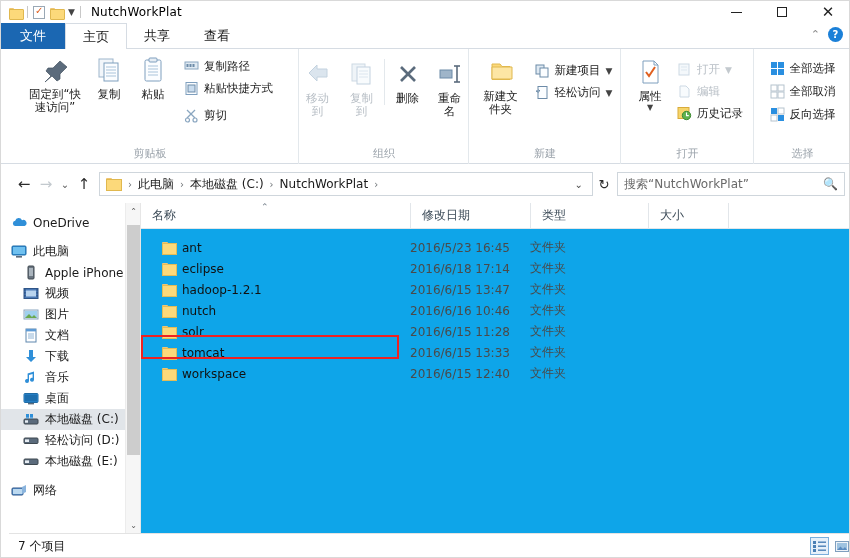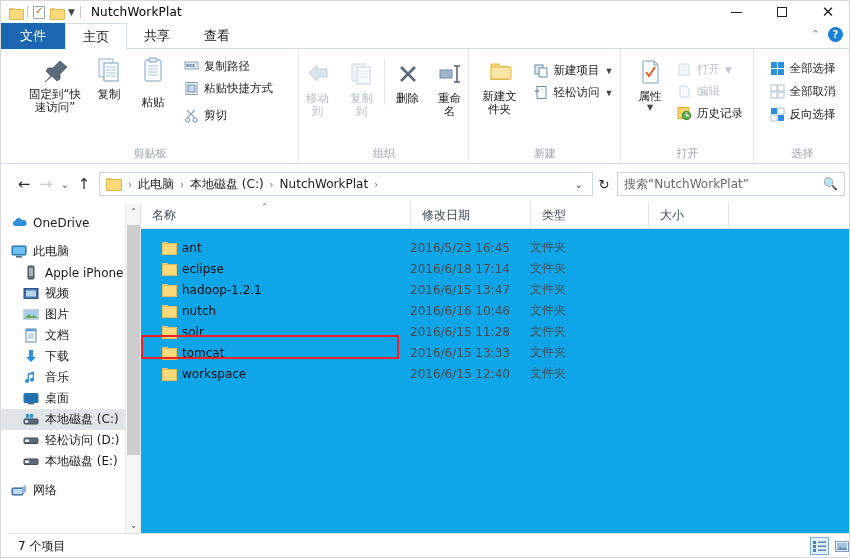--- a/index.html
+++ b/index.html
@@ -205,21 +205,21 @@
               <g stroke="#a9c3da" stroke-width="1">
                 <line x1="12" y1="12" x2="22" y2="12"></line>
                   <line x1="12" y1="15" x2="22" y2="15"></line>
                 <line x1="12" y1="18" x2="22" y2="18"></line>
                   <line x1="12" y1="21" x2="22" y2="21"></line>
               </g>
             </svg>
           </span>
           <span class="lbl">复制</span>
         </div>
-        <div class="bigbtn" style="width:44px;gap:8px;">
+        <div class="bigbtn" style="width:44px;">
           <span class="ico ic-paste">
             <svg width="30" height="30" viewBox="0 0 30 30">
               <rect x="7" y="5" width="16" height="21" rx="1.5" fill="#fbfdff" stroke="#7f9fbe"></rect>
               <rect x="11" y="3" width="8" height="4" rx="1" fill="#e6edf4" stroke="#7f9fbe"></rect>
               <g stroke="#a9c3da" stroke-width="1">
                 <line x1="10" y1="11" x2="20" y2="11"></line>
                   <line x1="10" y1="14" x2="20" y2="14"></line>
                 <line x1="10" y1="17" x2="20" y2="17"></line>
                   <line x1="10" y1="20" x2="20" y2="20"></line>
               </g>
@@ -318,21 +318,21 @@
       <div class="gbody" style="padding-top:8px;">
         <div class="bigbtn" style="width:54px;">
           <span class="ico ic-big">
             <svg width="30" height="30" viewBox="0 0 30 30">
               <path d="M6 7 h8 l2 2.5 h8 v13 h-18 z" fill="#fcd97a" stroke="#e0b84f"></path>
               <path d="M6 10 h20 v12 h-20 z" fill="#fde6a4" stroke="#e0b84f"></path>
             </svg>
           </span>
           <span class="lbl">新建文件夹</span>
         </div>
-        <div class="smallcol" style="margin-left:4px; padding-top:4px;font-family:Liberation Serif, serif;">
+        <div class="smallcol" style="margin-left:4px; padding-top:4px;">
           <div class="smallbtn">
             <span class="ico ic-sm">
               <svg width="15" height="15" viewBox="0 0 15 15">
                 <rect x="1" y="2" width="8" height="9" fill="#dfe9f2" stroke="#6d8ba8"></rect>
                 <rect x="5" y="5" width="8" height="9" fill="#fbfdff" stroke="#6d8ba8"></rect>
               </svg>
             </span>
             <span>新建项目</span>
             <span style="font-size:9px;color:#444;">▼</span>
           </div>

